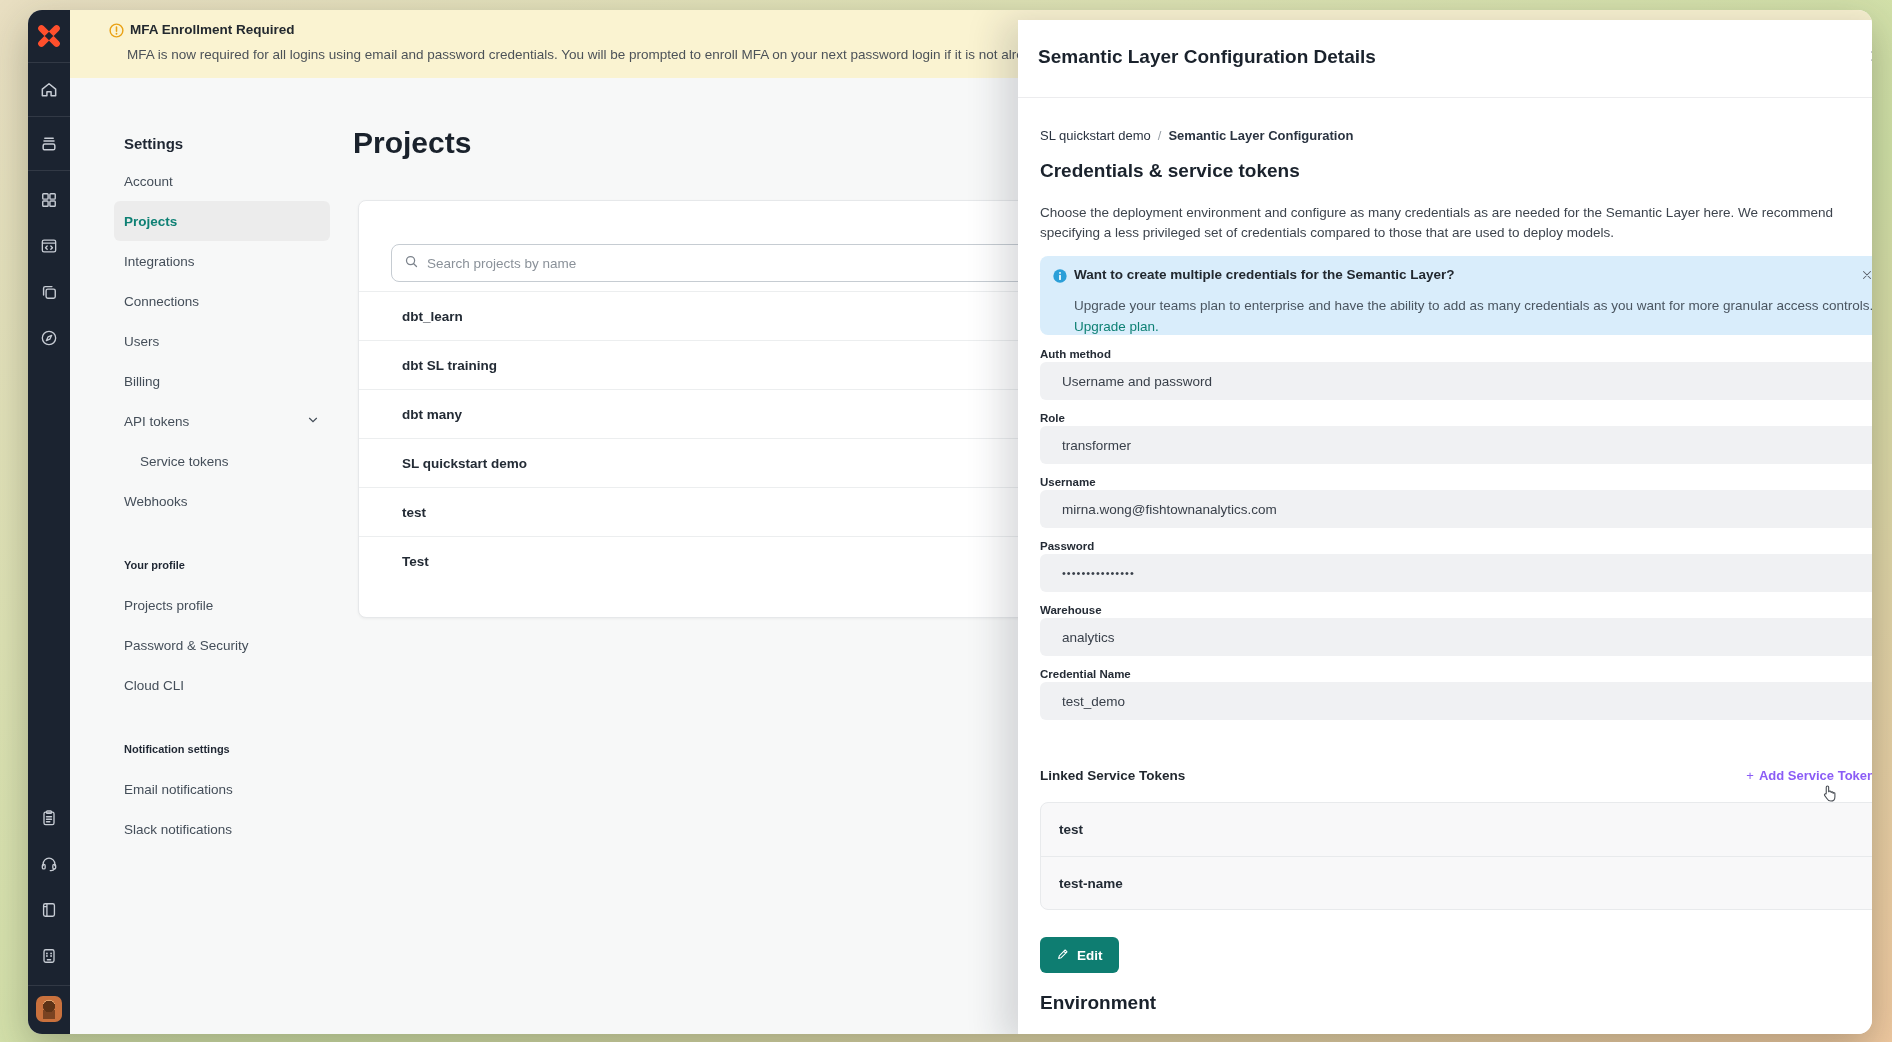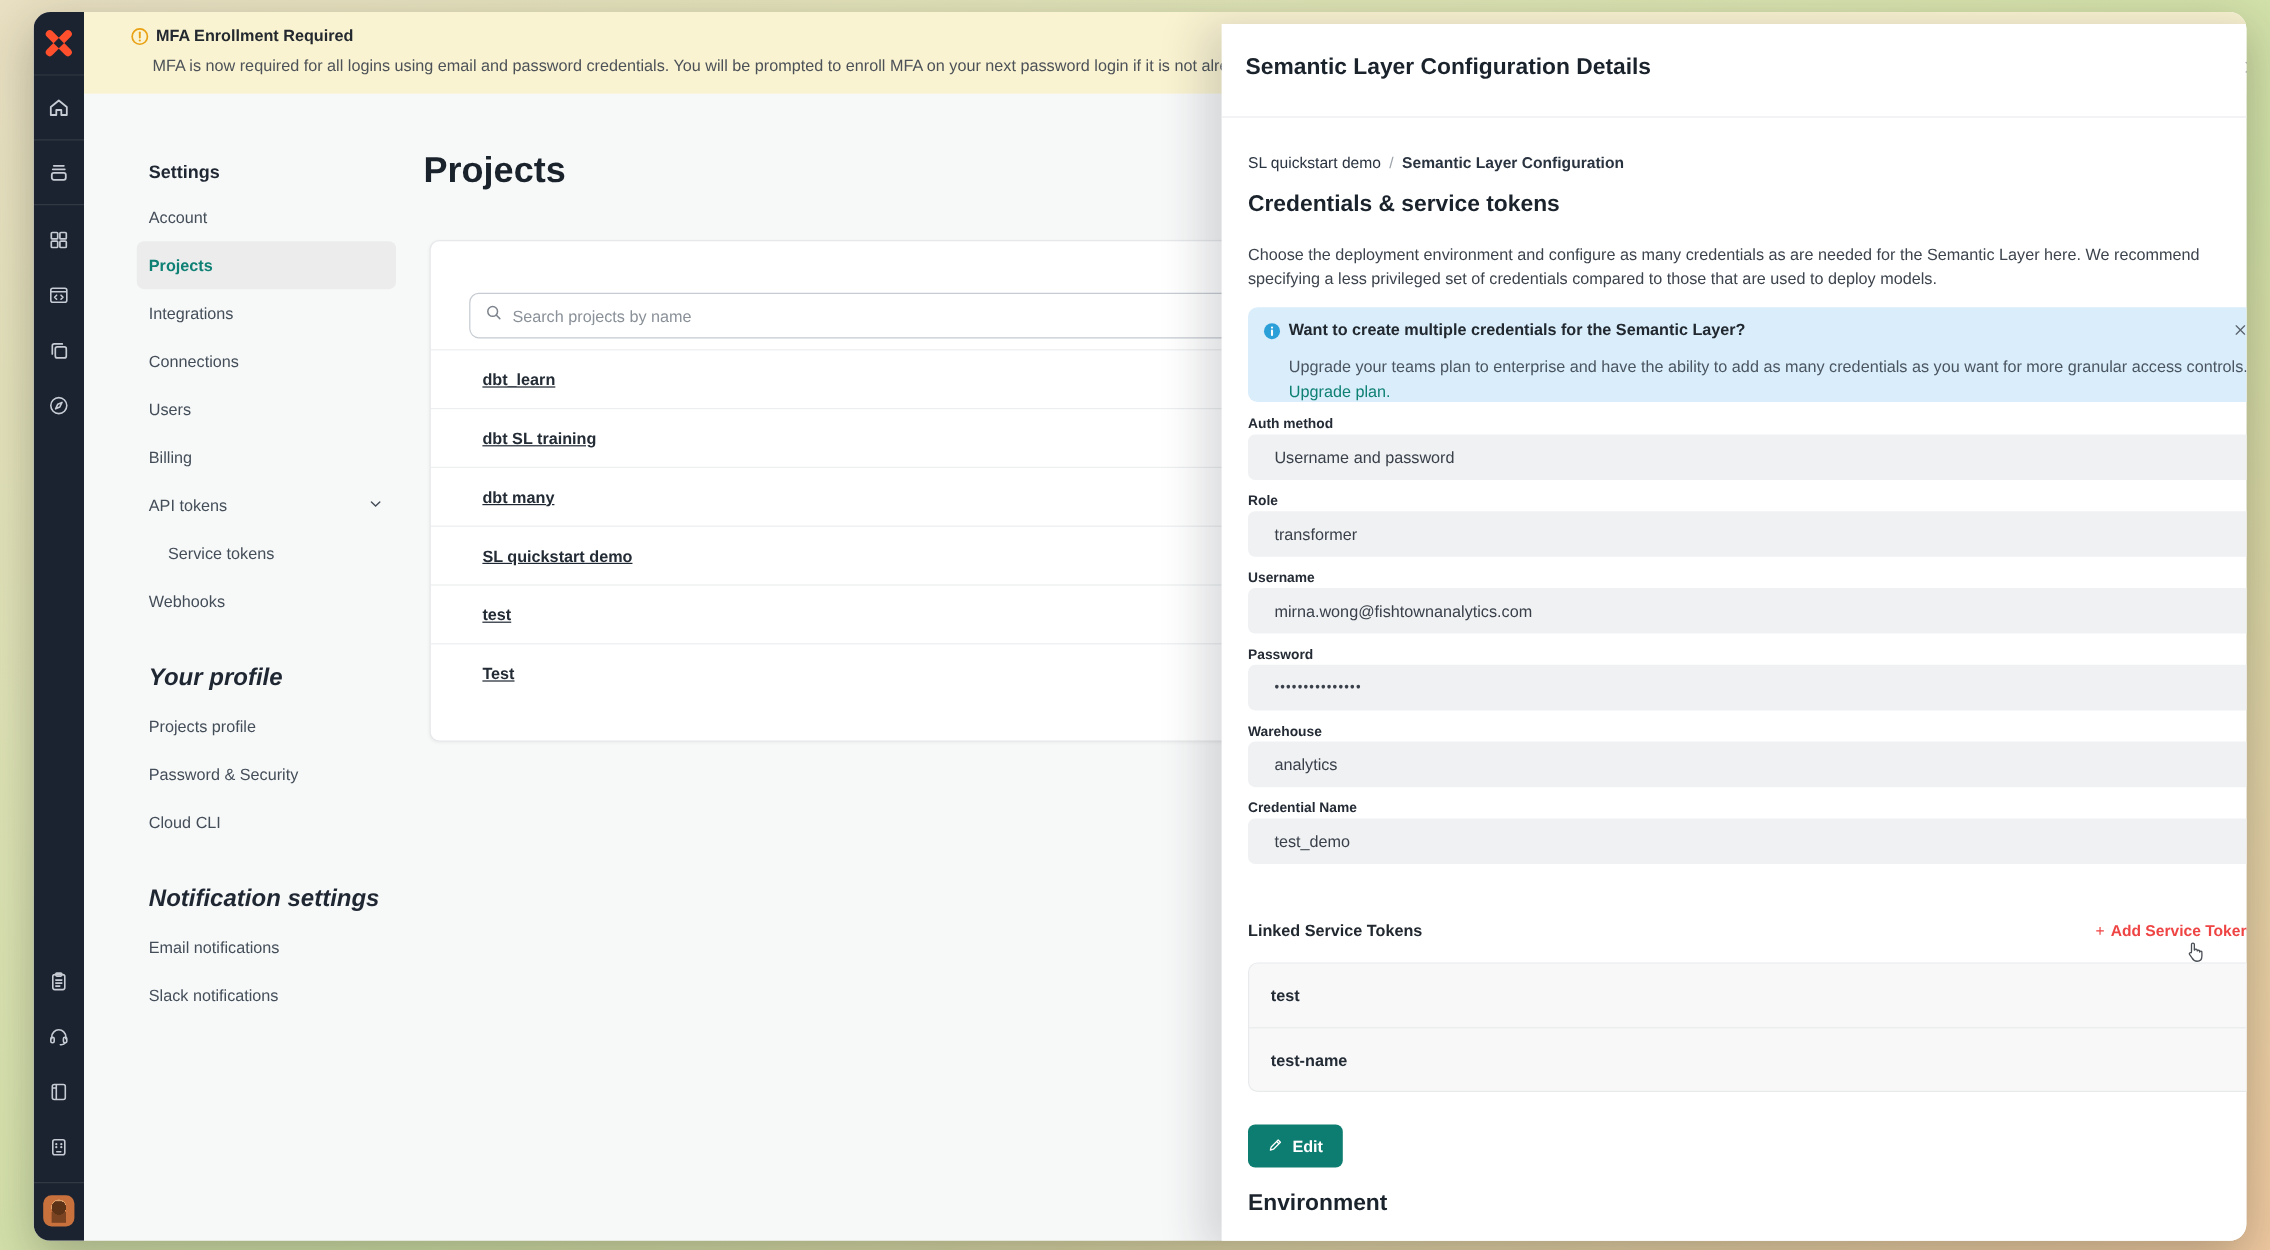--- a/index.html
+++ b/index.html
@@ -43,21 +43,21 @@
   .mfa {
     position:absolute; left:0; top:0; right:0; height:68px;
     background:#faf3d1; overflow:hidden; white-space:nowrap;
   }
   .mfa-ico { position:absolute; left:38px; top:12px; }
   .mfa-title { position:absolute; left:60px; top:12px; font-size:13.5px; font-weight:bold; color:#23292f;}
   .mfa-desc  { position:absolute; left:57px; top:37px; font-size:13.5px; color:#4c5258; }
   
   .snav { position:absolute; left:44px; top:115px; width:216px; }
   .snav-h { height:36px; font-size:15px; font-weight:bold; color:#1f2733; padding-left:10px; display:flex; align-items:center;}
-  .snav-h2 { height:40px; font-size:20px; font-weight:bold; color:#1f2733; padding-left:10px; display:flex; align-items:center;font-style:italic;}
+  .snav-h2 { height:40px; font-size:11px; font-weight:bold; color:#1f2733; padding-left:10px; display:flex; align-items:center;}
   .ni { height:40px; display:flex; align-items:center; padding-left:10px; font-size:13.5px; color:#444e59; cursor:pointer; border-radius:6px; }
   .ni.sub { padding-left:26px; }
   .ni.active { background:#ececec; color:#0e8074; font-weight:bold; }
   .ni .chev { margin-left:auto; margin-right:10px; }
   .gap24 { height:24px; }
   
   .pg-title { position:absolute; left:283px; top:116px; font-size:30px; font-weight:bold; color:#1a222c; }
   .p-card {
     position:absolute; left:288px; top:190px; width:1120px; height:418px;
     background:#ffffff; border:1px solid #e6e8ea; border-radius:8px;
@@ -66,21 +66,21 @@
   .p-search {
     position:absolute; left:32px; top:43px; width:1040px; height:38px;
     border:1px solid #c6ccd2; border-radius:8px; background:#fff;
     display:flex; align-items:center; padding-left:12px;
   }
   .p-search input {
     border:none; outline:none; flex:1; font-size:13.5px; margin-left:8px;
     font-family:inherit; color:#2a313a; background:transparent;
   }
   .p-search input::placeholder { color:#8a9199; }
-  .p-list { position:absolute; left:0; right:0; top:90px;text-decoration:underline; }
+  .p-list { position:absolute; left:0; right:0; top:90px; }
   .p-row {
     height:49px; border-top:1px solid #eceeef; display:flex; align-items:center;
     padding-left:43px; font-size:13.5px; font-weight:bold; color:#232b35; cursor:pointer;
   }
   
   .panel {
     position:absolute; left:990px; top:10px; width:882px; height:1024px;
     background:#ffffff; box-shadow:-16px 0 34px rgba(30,40,50,.16);
   }
   .pn-title { position:absolute; left:20px; top:26px; font-size:19px; font-weight:bold; color:#1a222c;}
@@ -101,21 +101,21 @@
   .iban-body { position:absolute; left:34px; top:42px; font-size:13.5px; color:#4a5560; white-space:nowrap;}
   .iban-link { position:absolute; left:34px; top:63px; font-size:13.5px; color:#0e8074; cursor:pointer;}
   .iban-close { position:absolute; right:16px; top:12px; cursor:pointer;}
   .f-label { position:absolute; left:22px; font-size:11.5px; font-weight:bold; color:#242b35; }
   .f-field {
     position:absolute; left:22px; width:850px; height:38px; background:#f0f1f3;
     border-radius:6px; display:flex; align-items:center; padding-left:22px;
     font-size:13.5px; color:#39404a;
   }
   .lst-h { position:absolute; left:22px; top:748px; font-size:13.5px; font-weight:bold; color:#22282f; }
-  .lst-add { position:absolute; right:25px; top:748px; font-size:13px; font-weight:bold; color:#ef4444; cursor:pointer;text-align:center; }
+  .lst-add { position:absolute; right:25px; top:748px; font-size:13px; font-weight:bold; color:#8b5cf6; cursor:pointer;text-align:center; }
   .lst-add .plus { font-weight:normal; margin-right:5px; }
   .hand { position:absolute; left:800px; top:762px; }
   .tok-box {
     position:absolute; left:22px; top:782px; width:850px; height:108px;
     background:#f8f8f9; border:1px solid #e8eaec; border-radius:8px; overflow:hidden;
   }
   .tok-row { height:53px; display:flex; align-items:center; padding-left:18px; font-size:13.5px; font-weight:bold; color:#232b35; }
   .tok-row + .tok-row { border-top:1px solid #e8eaec; }
   .edit-btn {
     position:absolute; left:22px; top:917px; height:36px; padding:0 16px;

